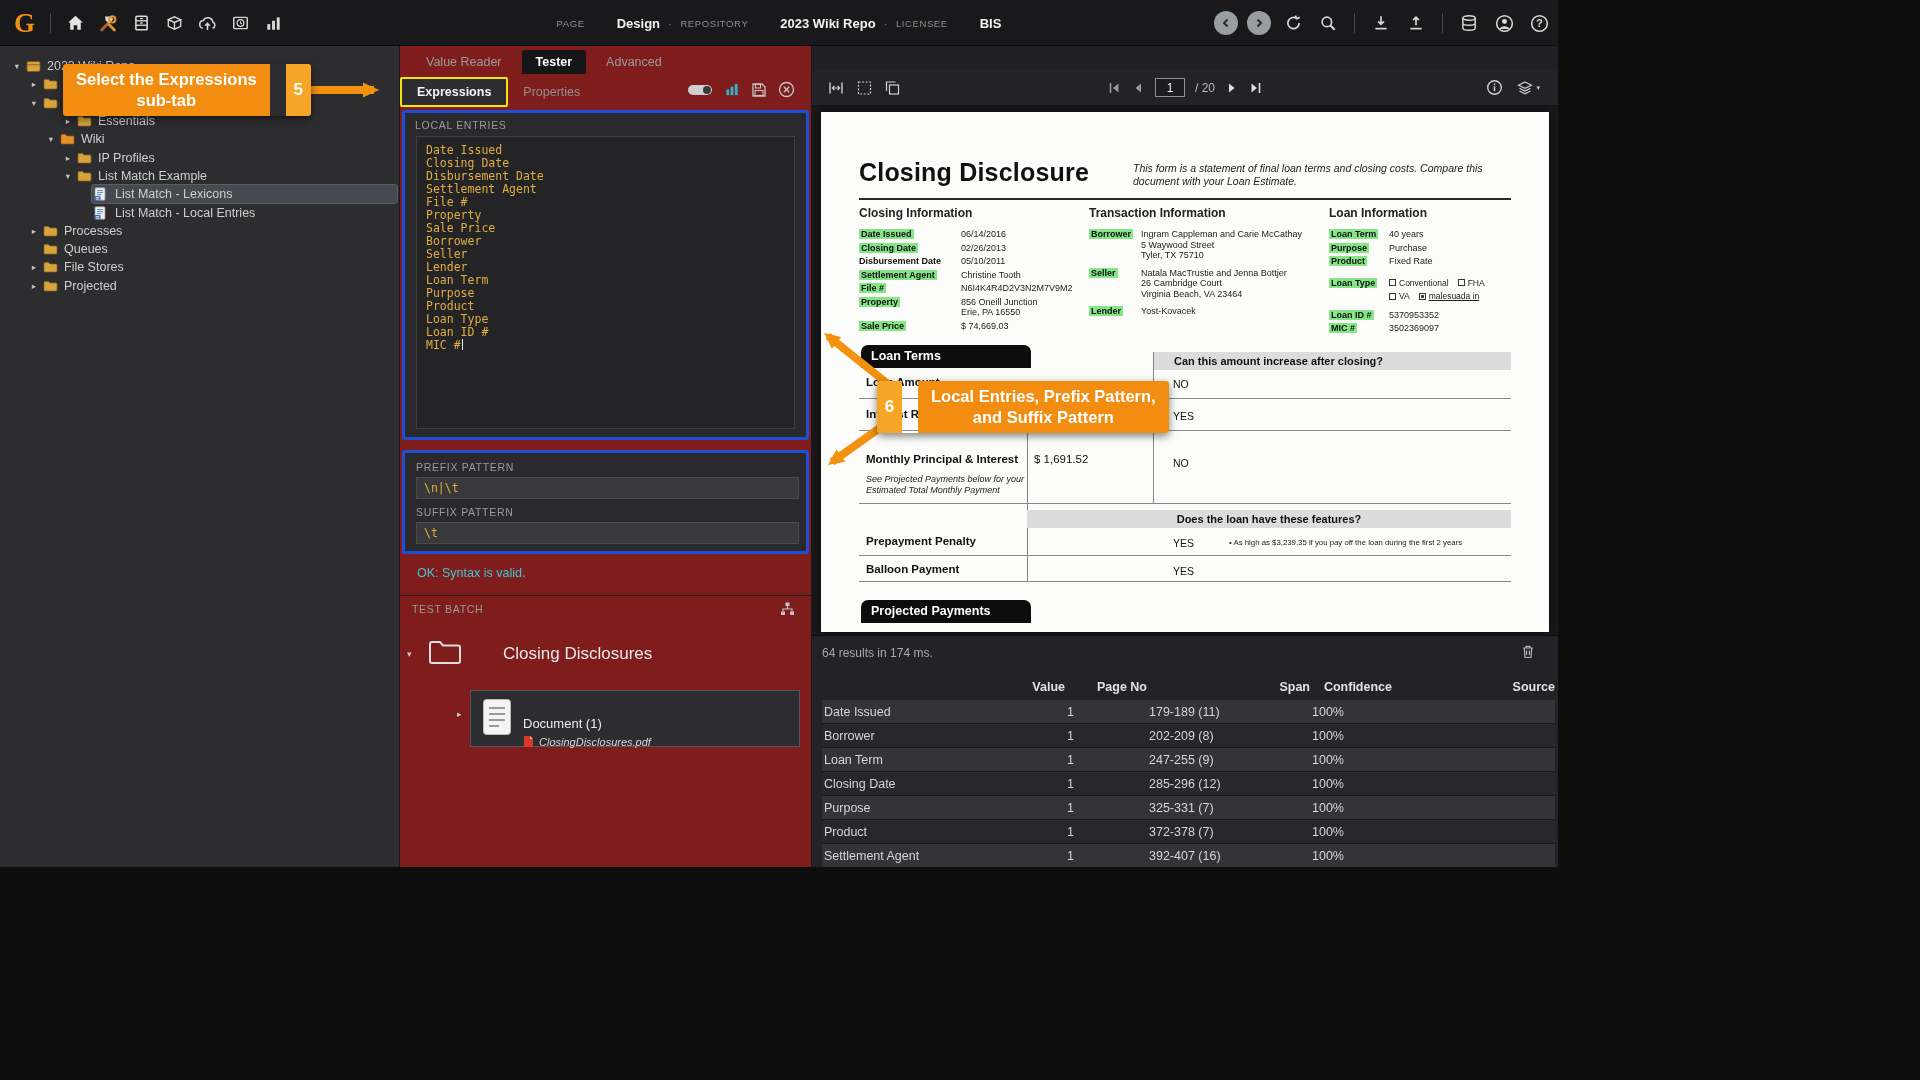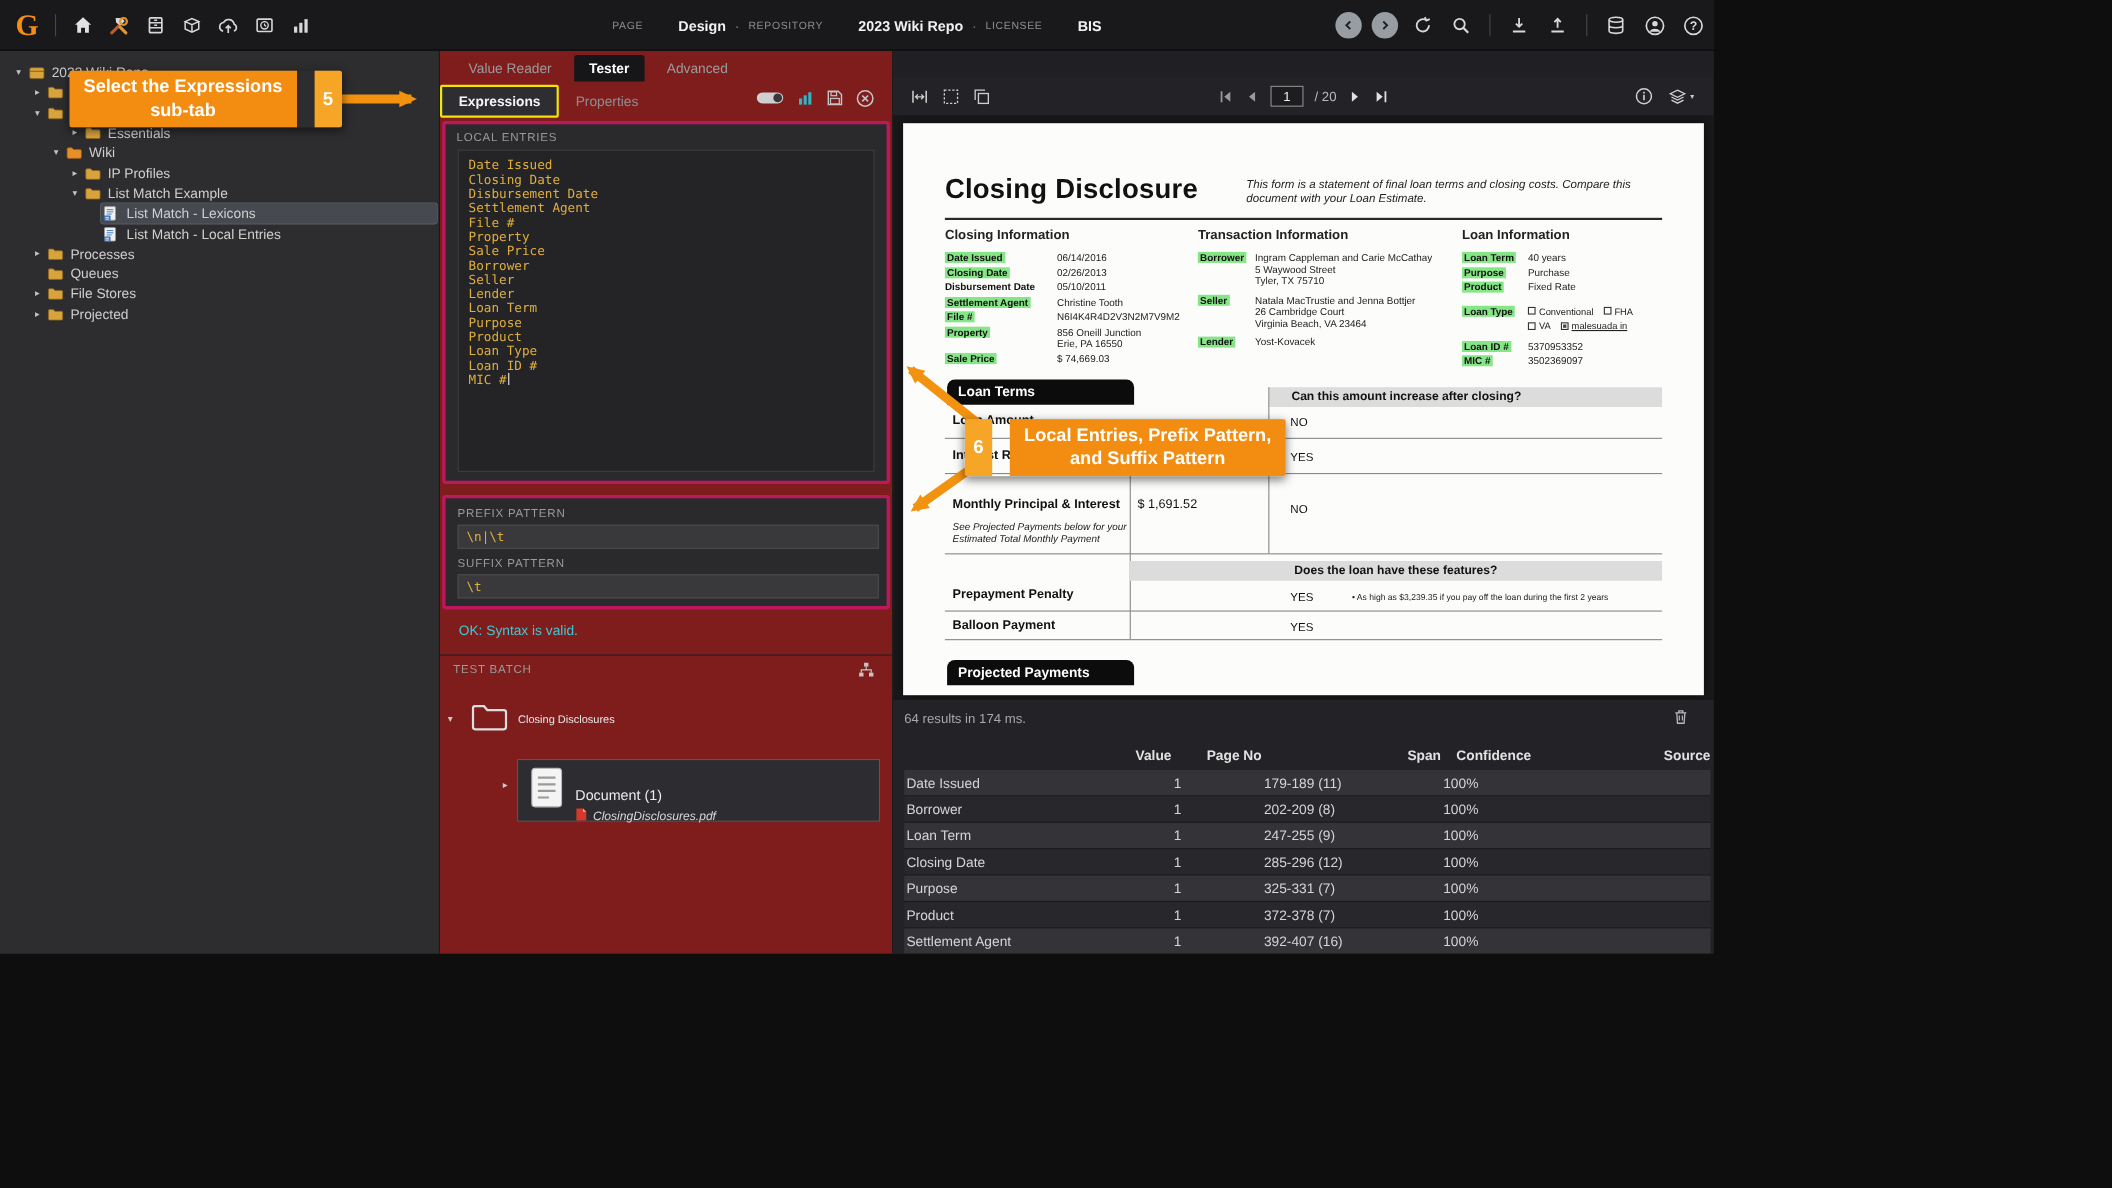--- a/index.html
+++ b/index.html
@@ -30,35 +30,35 @@
 
 
 .middle{position:absolute;left:400px;top:46px;width:412px;height:821px;background:#7f1d1d;border-right:1px solid #1a1a1c;overflow:hidden;}
 .tabs{position:absolute;left:12px;top:4px;display:flex;gap:6px;}
 .tab{padding:5px 14px;font-size:12.5px;color:#9b9b9b;}
 .tab.active{background:#161618;color:#ffffff;font-weight:bold;border-radius:3px 3px 0 0;}
 .subtabs{position:absolute;left:0;top:29px;width:100%;height:33px;display:flex;align-items:center;}
 .subtab{font-size:12.5px;color:#8f8f8f;padding:6px 15px;}
 .subtab.active{color:#f5f5f5;font-weight:bold;border:2px solid #f1e408;border-radius:2px;background:#2e2e32;}
 .subtab-icons{margin-left:auto;display:flex;align-items:center;gap:11px;padding-right:16px;}
-.group-box{position:absolute;left:2px;width:407px;border:3px solid #be185d;border-radius:3px;background:#2a2a2d;}
+.group-box{position:absolute;left:2px;width:407px;border:3px solid #1d4ed8;border-radius:3px;background:#2a2a2d;}
 #entries-group{top:64px;height:330px;padding:4px 10px;}
 .group-title{font-size:10.5px;color:#9b9b9b;letter-spacing:.7px;margin:2px 0 4px;}
 .editor{position:absolute;left:11px;right:11px;top:23px;bottom:8px;background:#242427;border:1px solid #3f3f43;padding:7px 9px;font-family:"DejaVu Sans Mono",monospace;font-size:11.5px;line-height:13px;color:#dfae3e;overflow:hidden;}
 .caret-cur{display:inline-block;width:1px;height:11px;background:#eee;margin-left:1px;vertical-align:-1px;}
 #patterns-group{top:404px;height:104px;padding:7px 10px;}
 .pat-label{font-size:10.5px;color:#9b9b9b;letter-spacing:.7px;margin:1px 0 4px 1px;}
 .pat-input{width:383px;height:22px;background:#39393c;border:1px solid #4b4b4f;color:#dfae3e;font-family:"DejaVu Sans Mono",monospace;font-size:11.5px;line-height:20px;padding:0 7px;margin:0 0 7px 1px;}
 .status{position:absolute;left:17px;top:520px;font-size:12.5px;color:#3fc7d4;}
 .tb-header{position:absolute;left:0;top:549px;width:100%;height:26px;display:flex;align-items:center;padding:0 15px 0 12px;border-top:1px solid #202023;}
 .tb-title{font-size:10.5px;color:#9b9b9b;letter-spacing:.7px;}
 .tb-icon{margin-left:auto;display:flex;}
 .folder-row{position:absolute;left:7px;top:592px;display:flex;align-items:center;gap:9px;}
 .folder-twisty{font-family:"DejaVu Sans",sans-serif;font-size:9px;color:#c8c8c8;width:12px;}
-.folder-label{font-size:10px;color:#e9e9e9;}
+.folder-label{font-size:17px;color:#e9e9e9;margin-left:32px;}
 .card-twisty{position:absolute;left:57px;top:663px;font-family:"DejaVu Sans",sans-serif;font-size:9px;color:#c8c8c8;}
 .doc-card{position:absolute;left:70px;top:644px;width:330px;height:57px;background:#2d2d31;border:1px solid #55555a;display:flex;align-items:center;gap:11px;padding:0 11px;}
 .doc-title{font-size:13px;color:#ececec;margin-bottom:4px;margin-top:28px;}
 .doc-file{display:flex;align-items:center;gap:5px;font-size:11px;font-style:italic;color:#d8d8d8;}
 
 
 .rightpanel{position:absolute;left:812px;top:46px;width:746px;height:821px;background:#202024;overflow:hidden;}
 .vtoolbar{position:absolute;left:0;top:24px;width:100%;height:36px;background:#232327;border-bottom:1px solid #121214;display:flex;align-items:center;}
 .vt-left{display:flex;gap:11px;padding-left:15px;align-items:center;}
 .vt-center{position:absolute;left:50%;transform:translateX(-50%);display:flex;align-items:center;gap:10px;}

